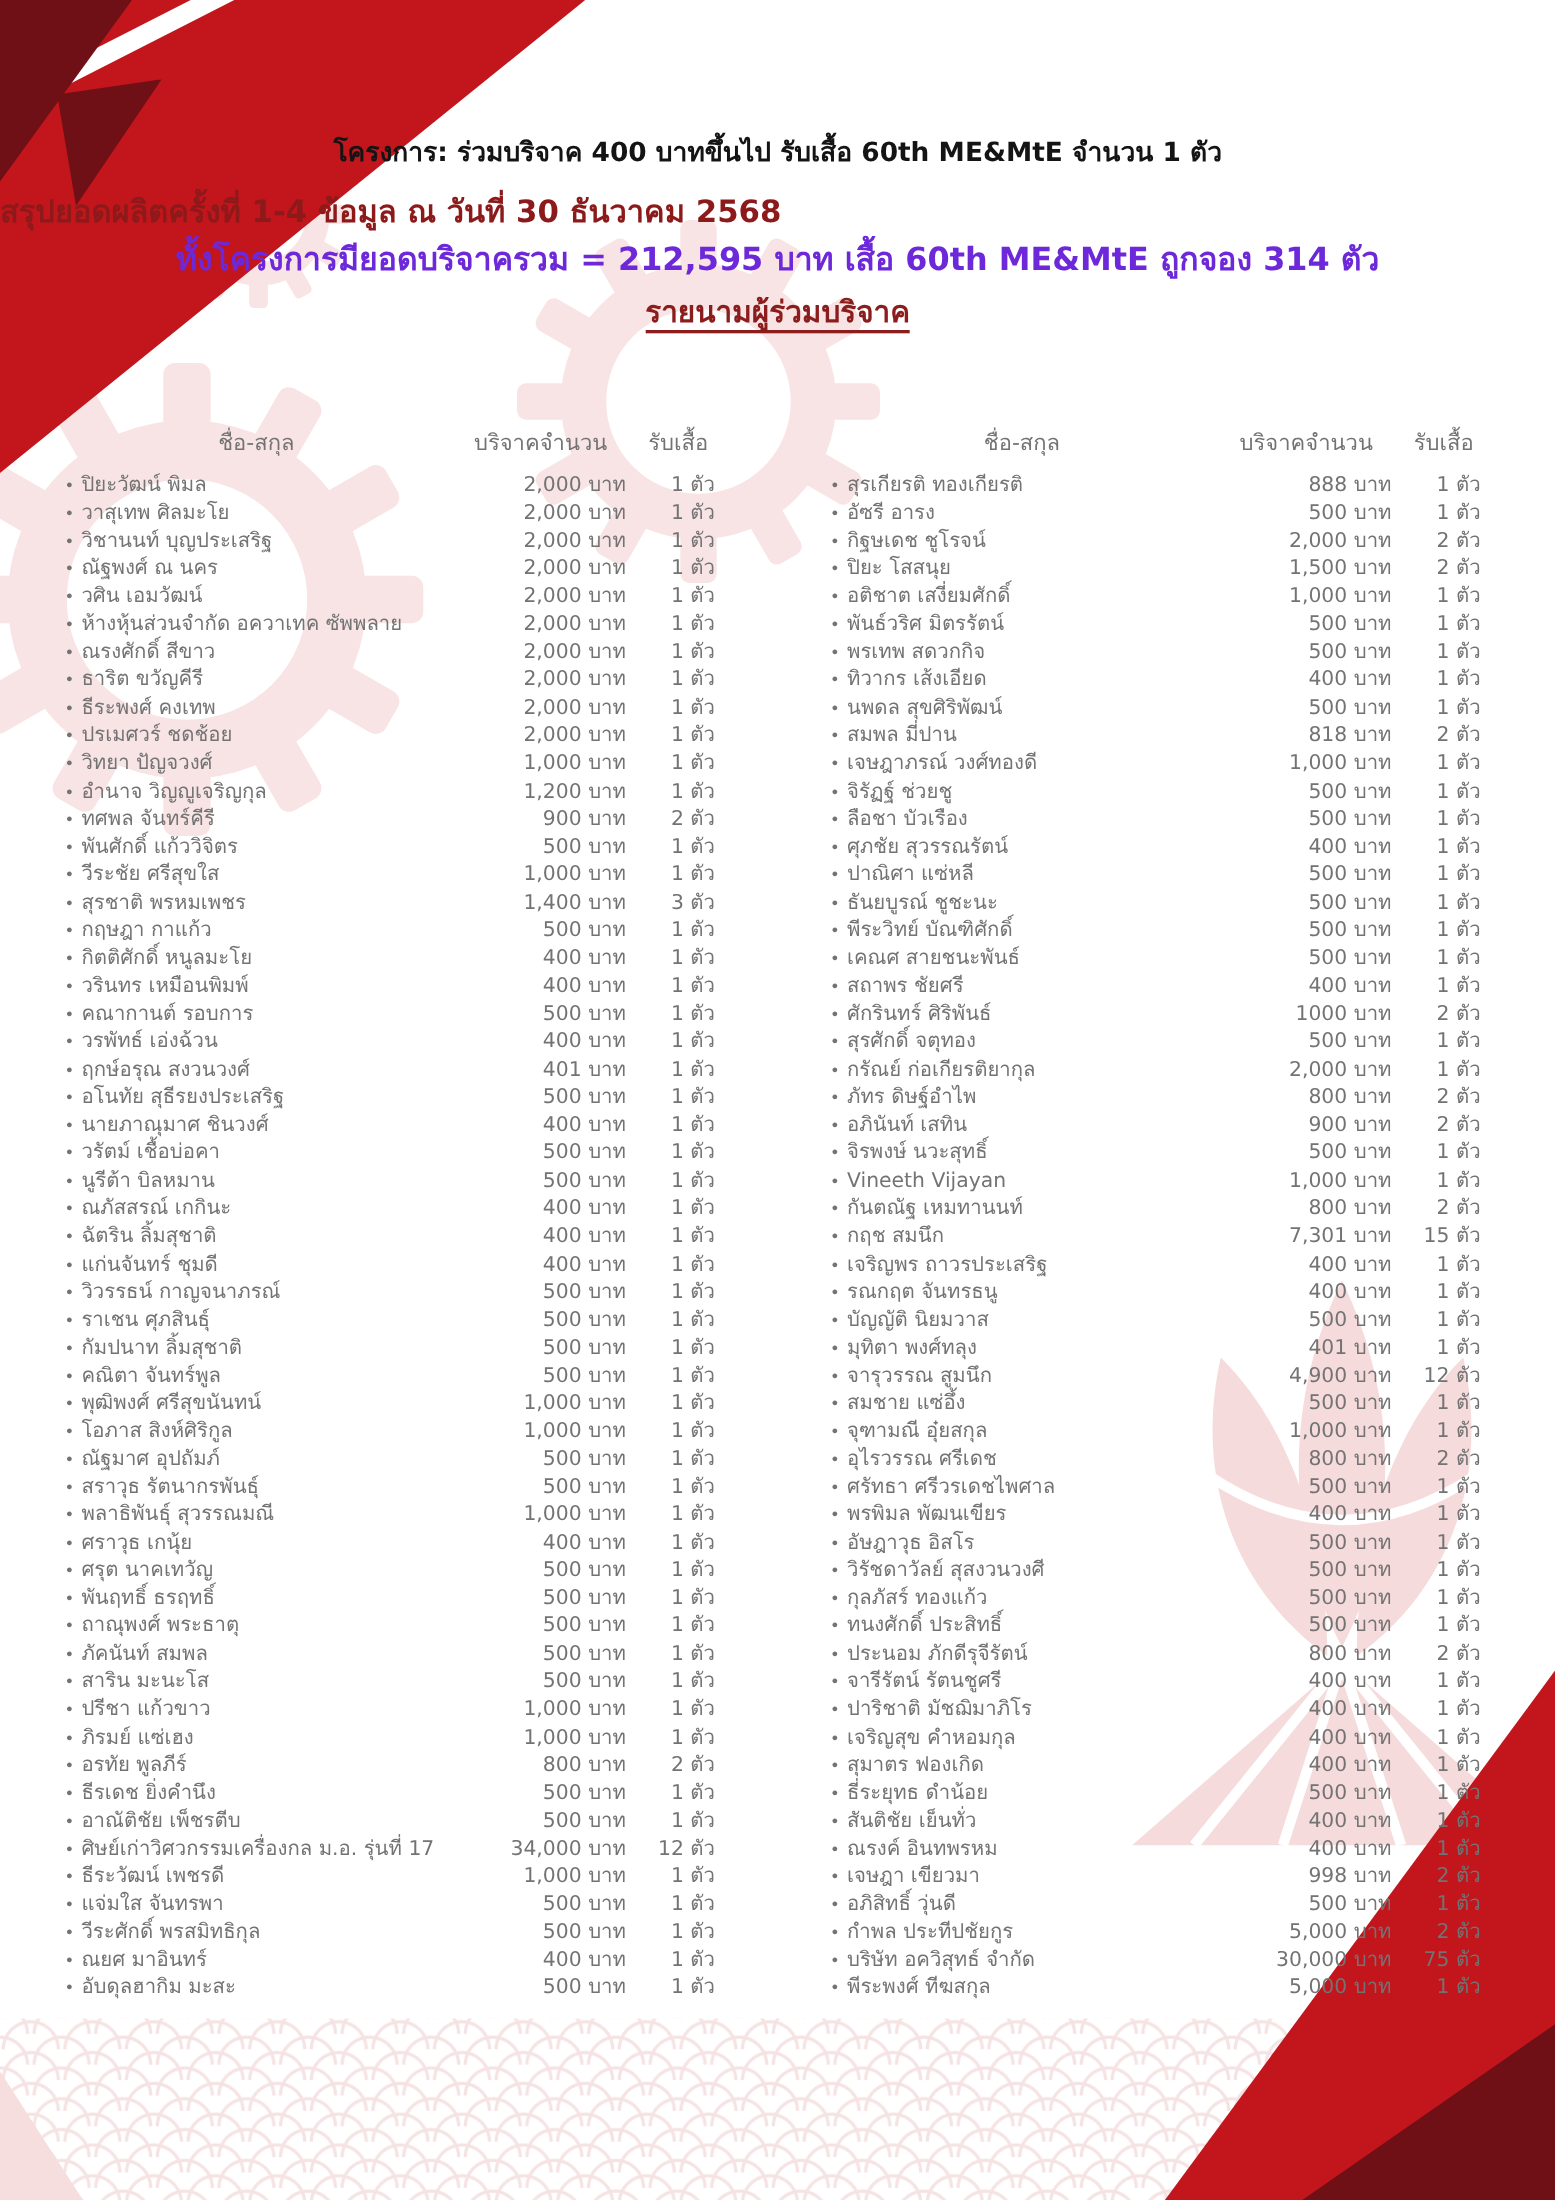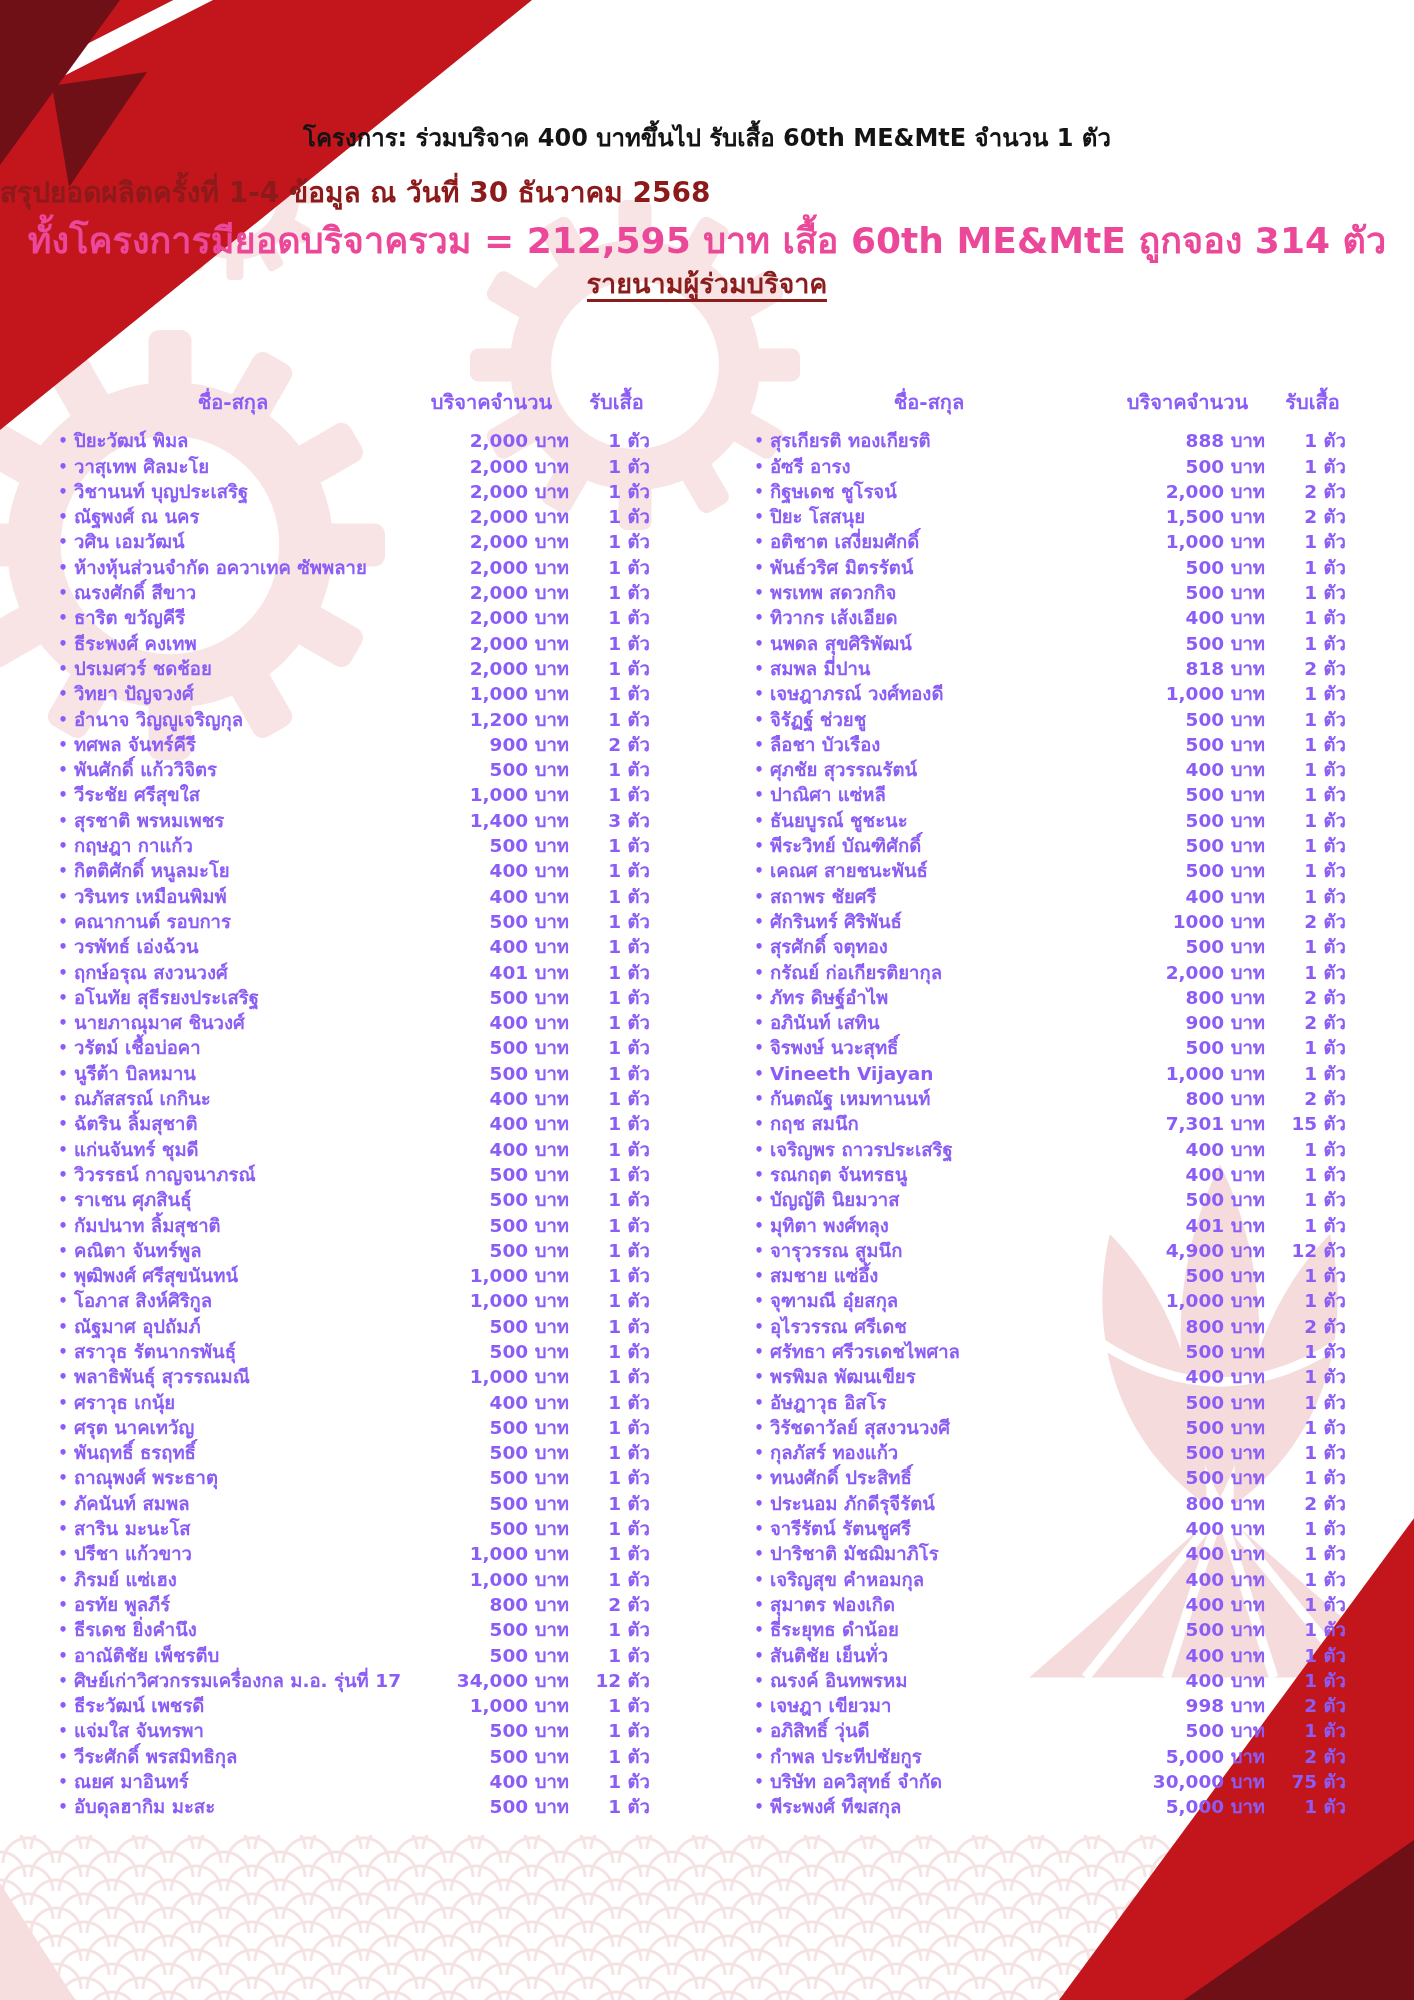--- a/index.html
+++ b/index.html
@@ -43,29 +43,29 @@
   .logo-right{display:flex;flex-direction:column;padding-top:4px;margin-left:14px;}
   .logo-dash{width:100px;height:11px;background:#1c4079;border-radius:2px;margin-bottom:7px;}
   .logo-line1{font-size:17px;font-weight:700;color:#1a4a8a;line-height:1.5;}
   .logo-line2{font-size:13px;font-weight:700;color:#1a4a8a;line-height:1.3;}
 
   .title{position:absolute;top:118px;left:0;width:100%;text-align:center;
          font-size:24px;font-weight:800;color:#141414;}
   .sub1{position:absolute;top:170px;left:0;width:100%;text-align:left;
         font-size:28px;font-weight:800;color:#8c1a1a;}
   .sub2{position:absolute;top:212px;left:0;width:100%;text-align:center;
-        font-size:36px;font-weight:800;color:#ec4899;}
+        font-size:29px;font-weight:800;color:#6d28d9;}
   .section-title{position:absolute;top:262px;left:0;width:100%;text-align:center;}
   .section-title span{font-size:27px;font-weight:800;color:#8b1d1d;
         border-bottom:3px solid #8b1d1d;padding-bottom:0;}
 
   
   .tables{position:absolute;top:390px;left:0;width:100%;}
   .donor-table{position:absolute;display:grid;grid-template-columns:22px 340px 155px 95px;
-               align-content:start;color:#8b5cf6;font-weight:700;font-size:18.5px;line-height:25.3px;}
+               align-content:start;color:#737373;font-weight:400;font-size:18.5px;line-height:25.3px;}
   .donor-table.left{left:52px;width:612px;}
   .donor-table.right{left:748px;width:612px;}
   .cell{min-height:25.3px;}
   .h{font-size:20px;padding-bottom:13px;text-align:center;}
   .h-name{grid-column:1/3;}
   .drow{display:contents;}
   .bullet{text-align:center;font-size:15px;position:relative;top:1px;}
   .name{padding-right:6px;}
   .amount{text-align:right;}
   .shirts{text-align:right;padding-right:14px;}

